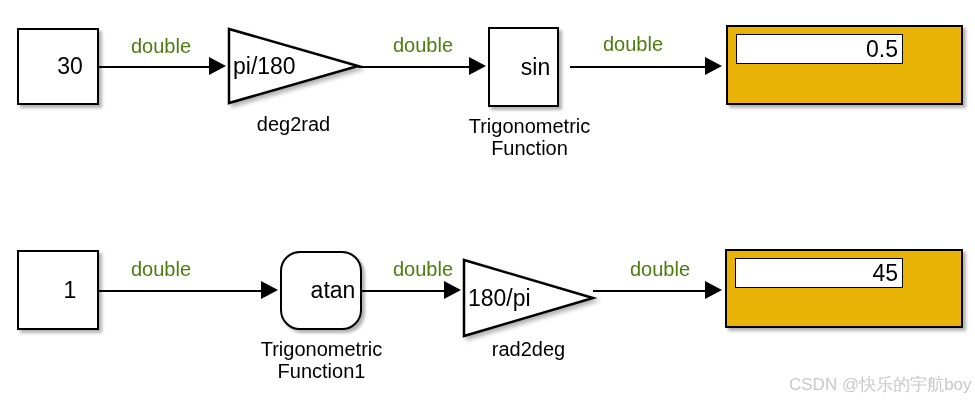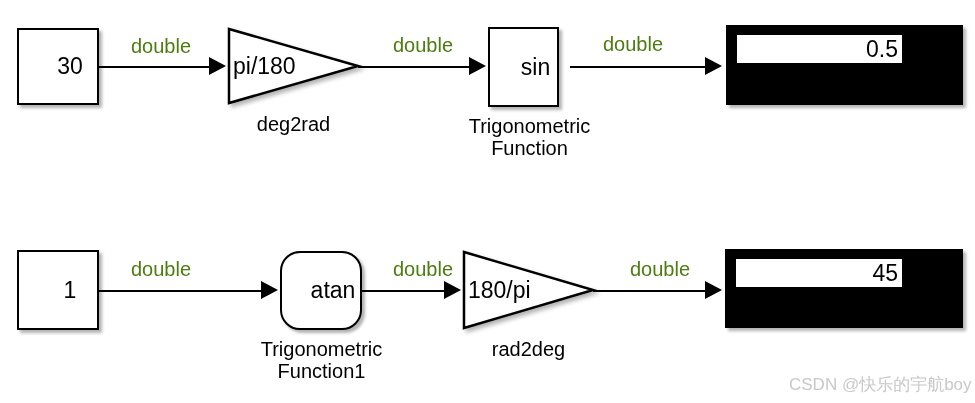--- a/index.html
+++ b/index.html
@@ -35,21 +35,21 @@
   }
   .blk-rect .blk-text {
     font-size: 23px;
     line-height: 1;
     color: #000000;
     white-space: nowrap;
   }
 
   
   .blk-display {
-    background: #000000;
+    background: #eab308;
     border: 2px solid #000000;
     box-shadow: 3px 3px 3px rgba(0,0,0,0.30);
   }
   .blk-display .readout {
     position: absolute;
     left: 8px;
     top: 7px;
     right: 58px;
     height: 30px;
     border: 1px solid #000000;
@@ -173,21 +173,21 @@
   <div class="node blk-rect" style="left:280px; top:251px; width:82px; height:79px;border-radius:20px;">
     <span class="blk-text">atan</span>
   </div>
   <div class="blk-caption" style="left:241px; top:338px; width:161px;">Trigonometric
 Function1</div>
 
   <div class="sig-line" style="left:361px; top:290px; width:86px;"></div>
   <div class="sig-arrow" style="left:444px; top:281px;"></div>
   <div class="sig-label" style="left:367px; top:259px;">double</div>
 
-  <div class="node blk-gain" style="left:462px; top:250px; width:133px; height:80px;text-align:right;">
+  <div class="node blk-gain" style="left:462px; top:258px; width:133px; height:80px;text-align:right;">
     <svg width="133" height="80" viewBox="0 0 133 80">
       <polygon points="2,2 131,40 2,78" fill="#ffffff" stroke="#000000" stroke-width="2.5" style="filter:drop-shadow(3px 3px 2px rgba(0,0,0,0.30));"></polygon>
     </svg>
     <span class="gain-text">180/pi</span>
   </div>
   <div class="blk-caption" style="left:462px; top:338px; width:133px;">rad2deg</div>
 
   <div class="sig-line" style="left:593px; top:290px; width:114px;"></div>
   <div class="sig-arrow" style="left:705px; top:281px;"></div>
   <div class="sig-label" style="left:604px; top:259px;">double</div>

